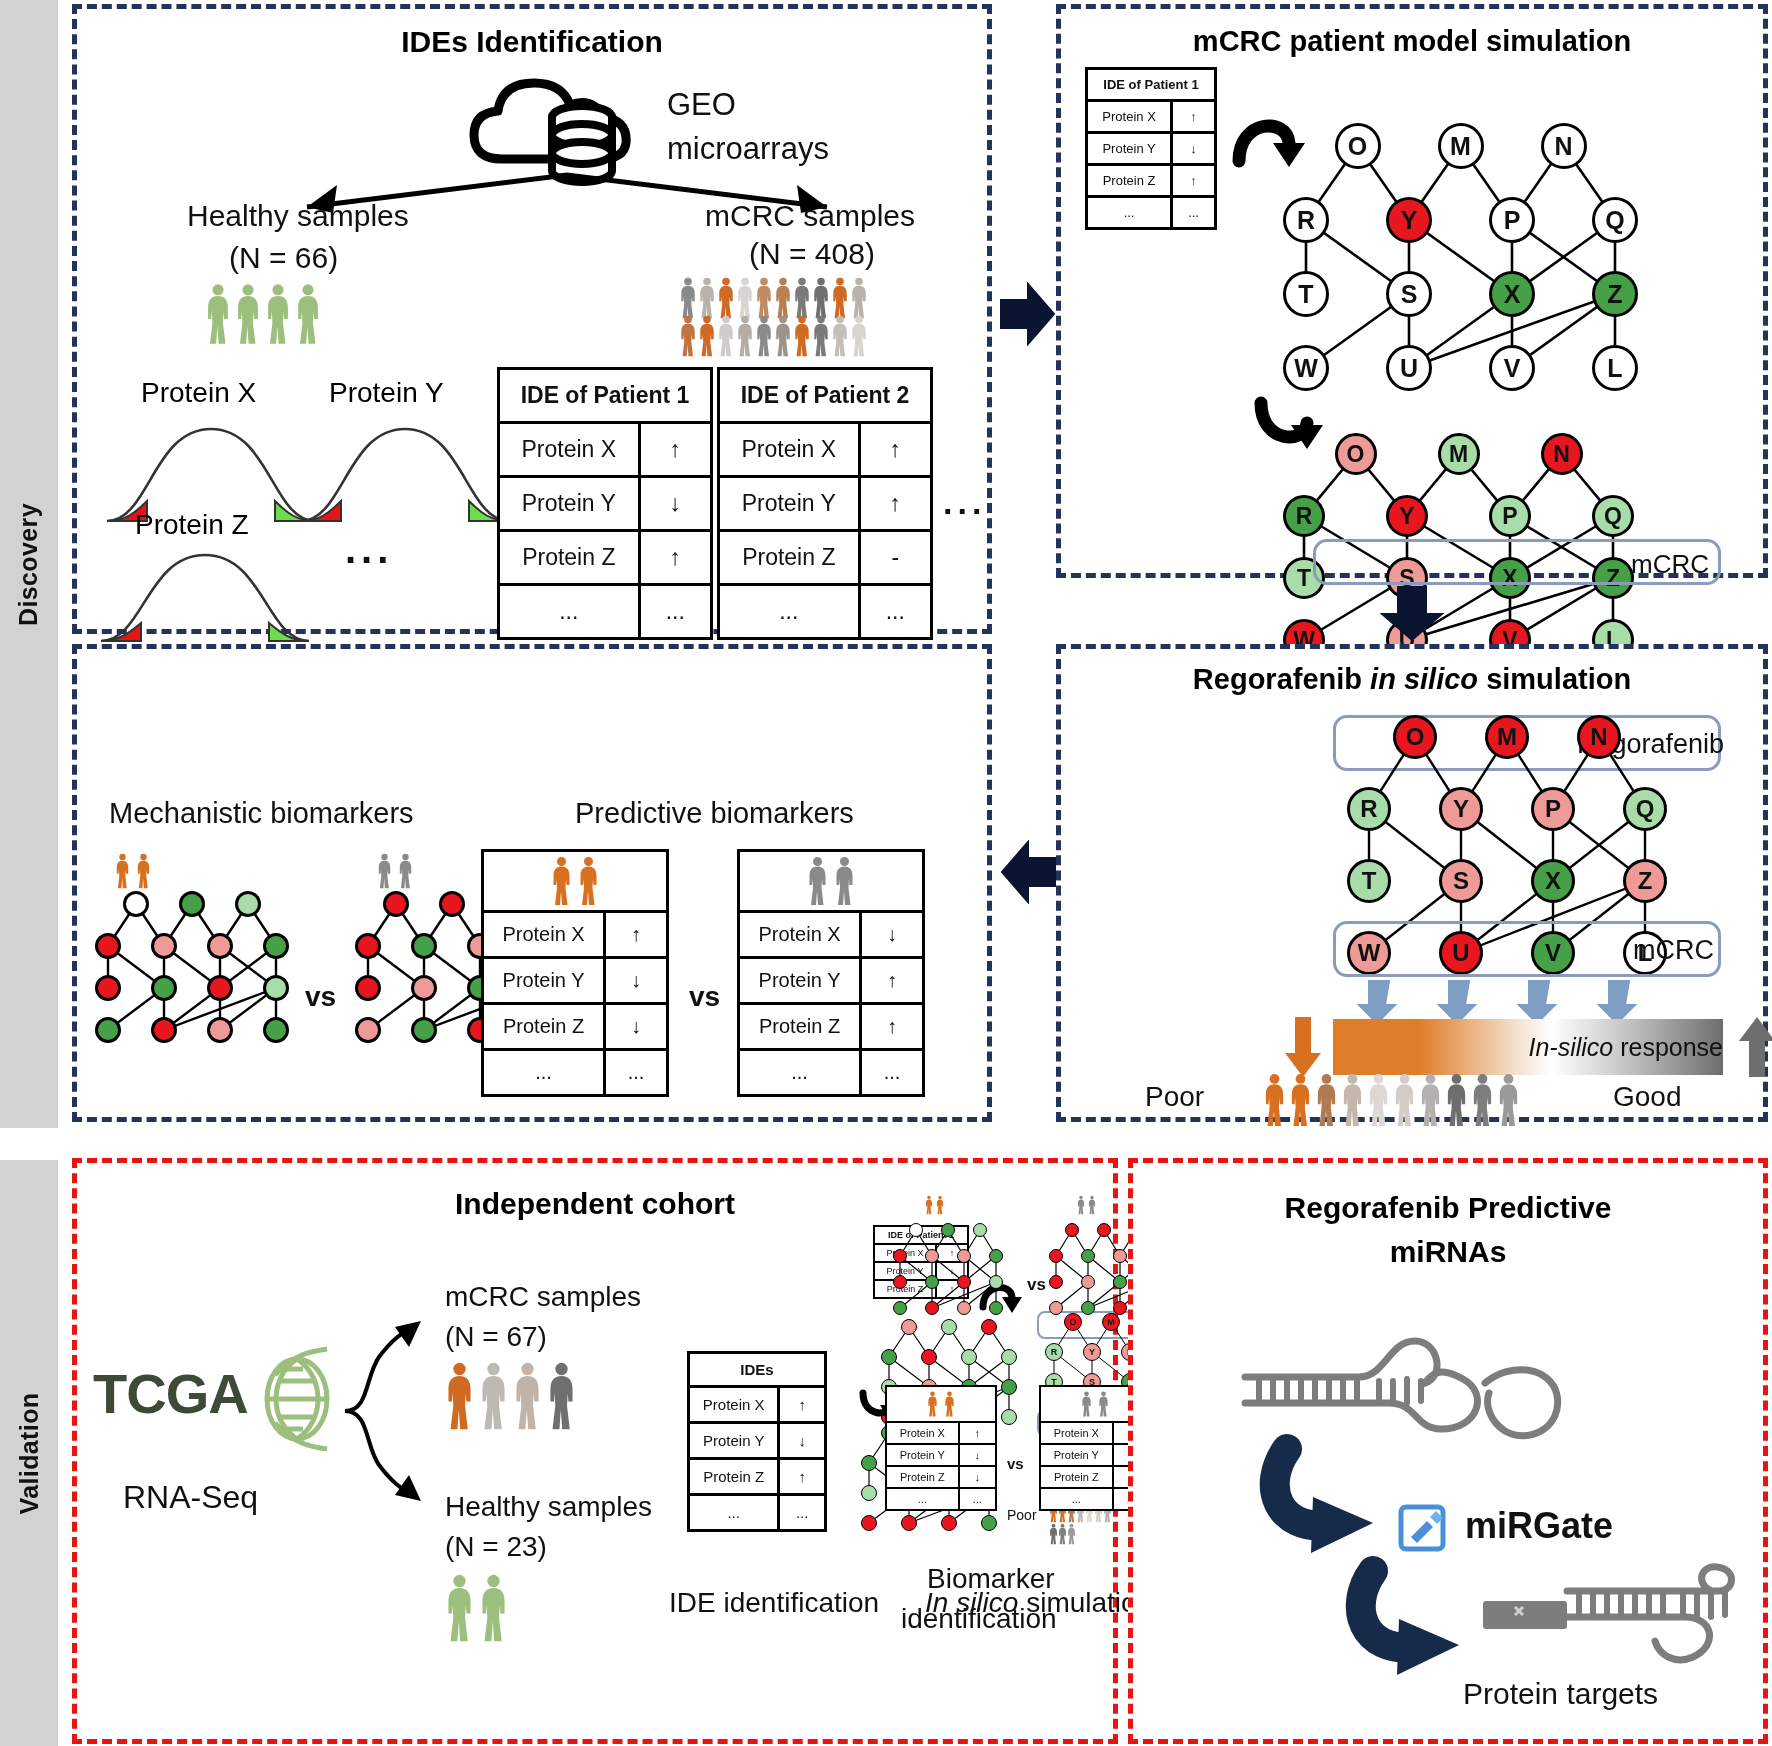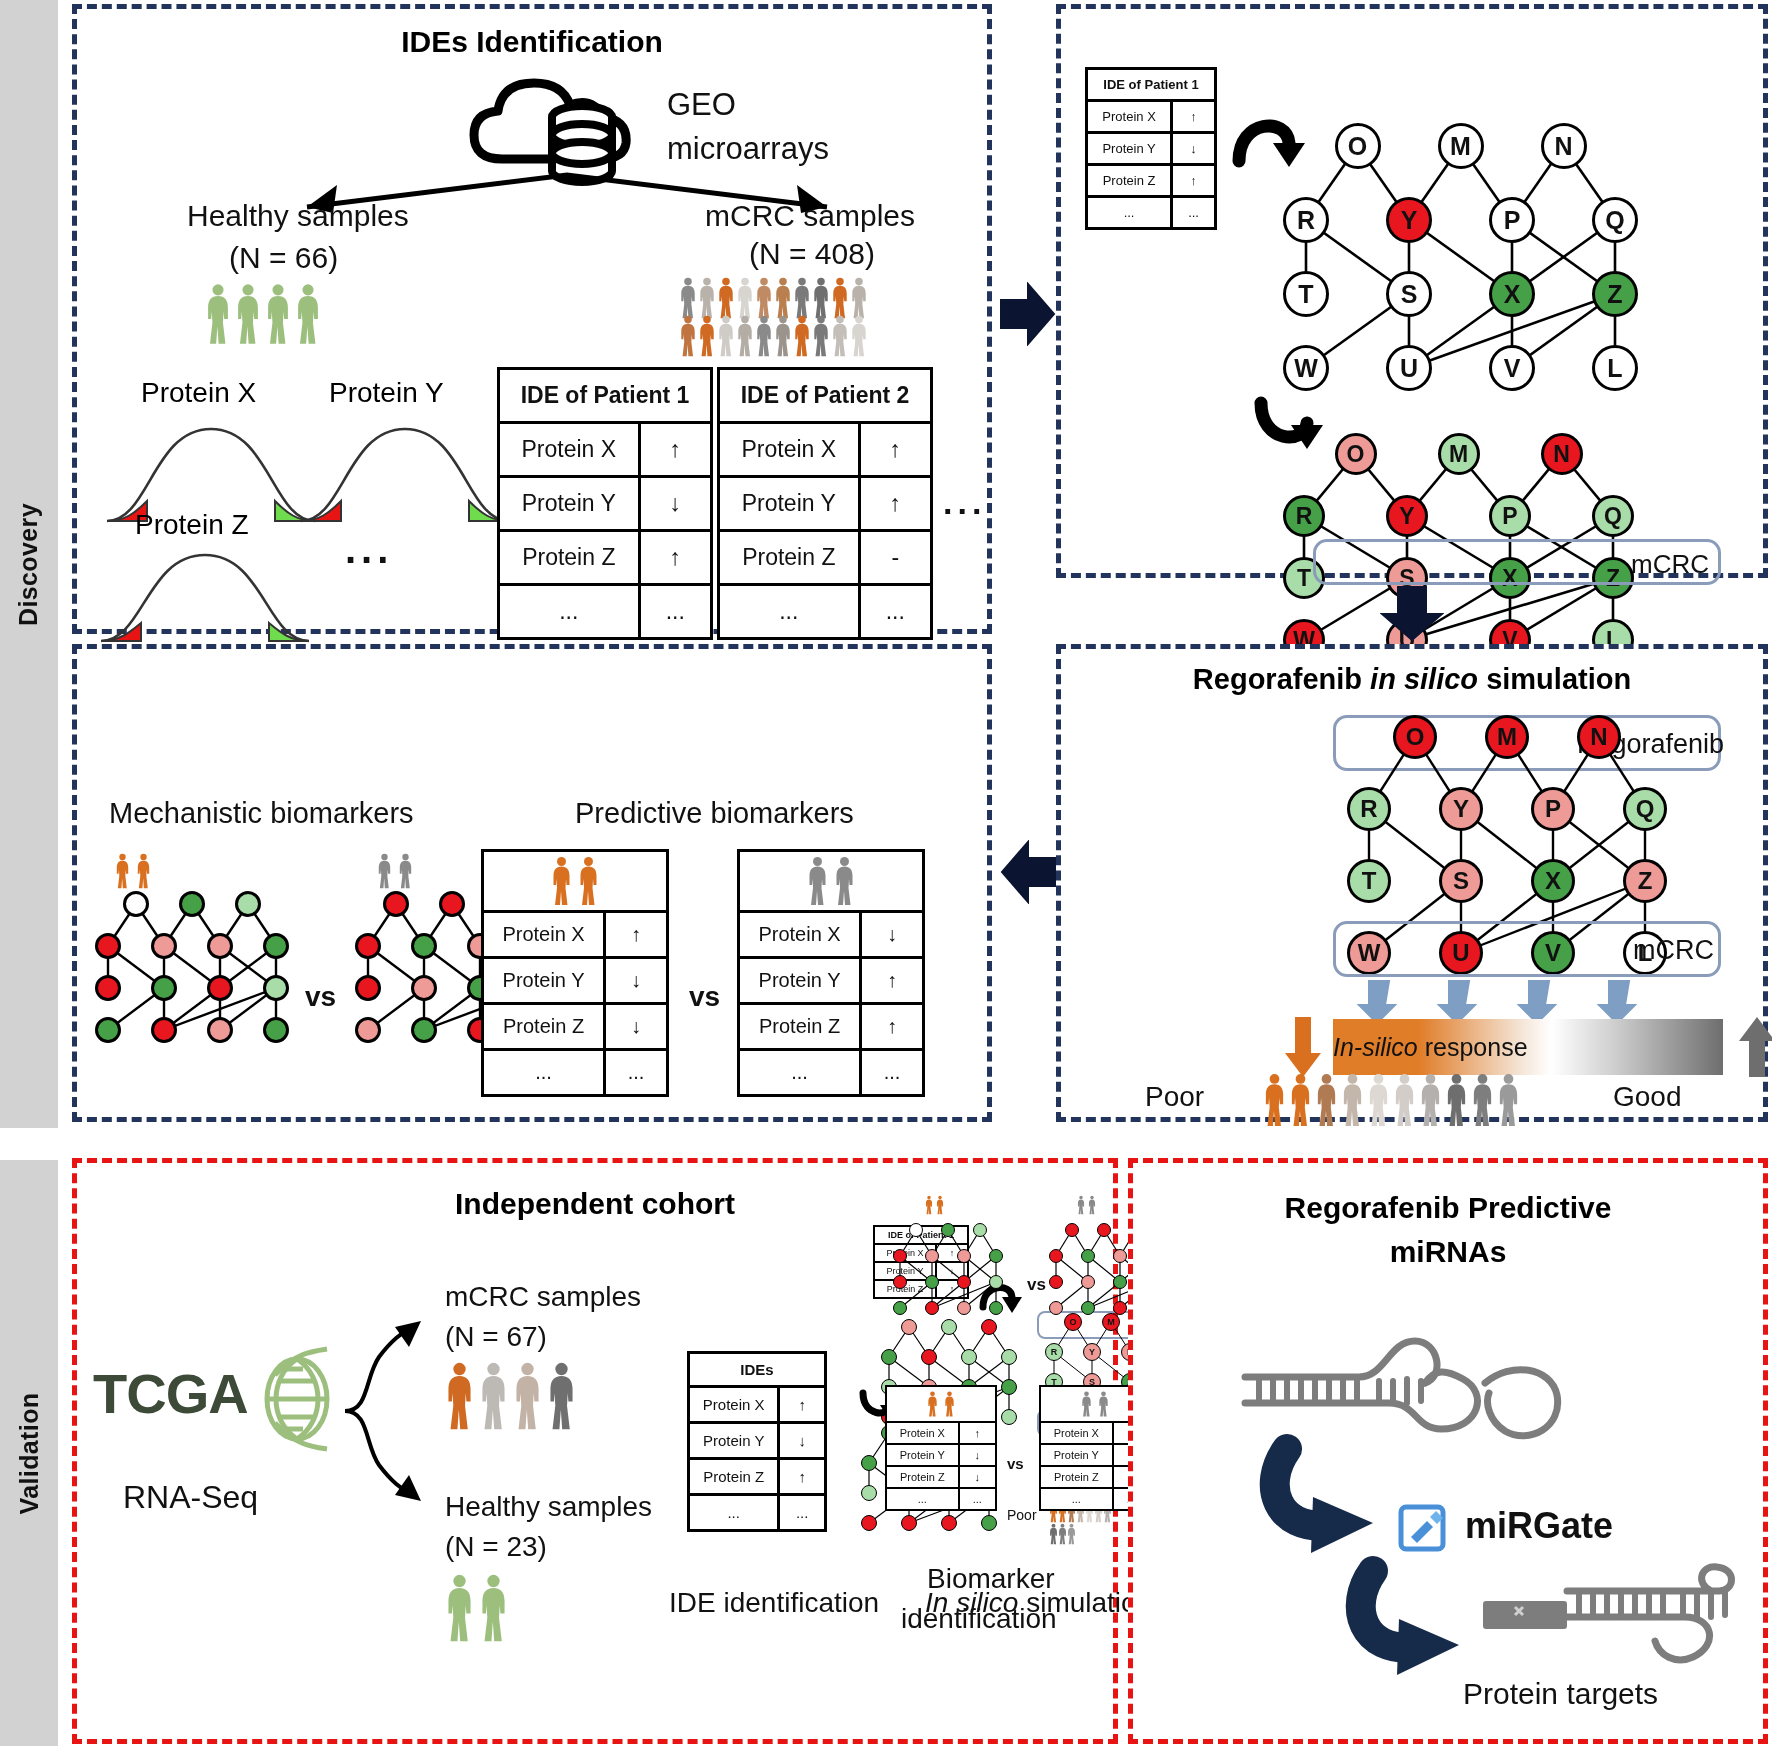--- a/index.html
+++ b/index.html
@@ -73,21 +73,21 @@
     border-radius:14px; background:transparent;
   }
 
   
   .blkarrow { position:absolute; }
 
   
   .respbar {
     position:absolute;
     background:linear-gradient(90deg,#e07d29 0%,#e07d29 22%,#f4e4d5 48%,#ffffff 56%,#cfcfcf 72%,#6e6e6e 100%);
-    display:flex; align-items:center; justify-content:flex-start;
+    display:flex; align-items:center; justify-content:flex-end;
   }
   .respbar span { font-size:25px; color:#111; }
 
   
   .curvelabel { position:absolute; white-space:nowrap; }
 
   .vs { position:absolute; font-weight:bold; color:#111; }
   .dots { position:absolute; font-weight:bold; color:#111; letter-spacing:5px; }
 </style>
 </head>
@@ -277,20 +277,21 @@
         </tbody>
       </table>
     <div class="dots" style="left:866px; top:474px; font-size:34px;">...</div>
   </div>
 
   <svg class="blkarrow" style="left:1000px; top:282px;" width="56" height="64">
     <polygon points="0,18 28,18 28,2 54,32 28,62 28,46 0,46" fill="#0b1430" stroke="#0b1430" stroke-width="2"></polygon>
   </svg>
 
   <div class="panel navy" style="left:1056px; top:4px; width:712px; height:574px;">
+    <div class="panel-title" style="top:16px; font-size:29px;">mCRC patient model simulation</div>
 
     <table class="ide" id="sim-ide-table" style="left: 24px; top: 58px; width: 132px; font-size: 13px;">
         <tbody>
           <tr>
             <th colspan="2" style="padding:7px 4px">IDE of Patient 1</th>
           </tr>
           <tr>
             <td style="padding:7px 6px">Protein X</td>
             <td class="up" style="padding:7px 6px;width:34%">↑</td>
           </tr>

